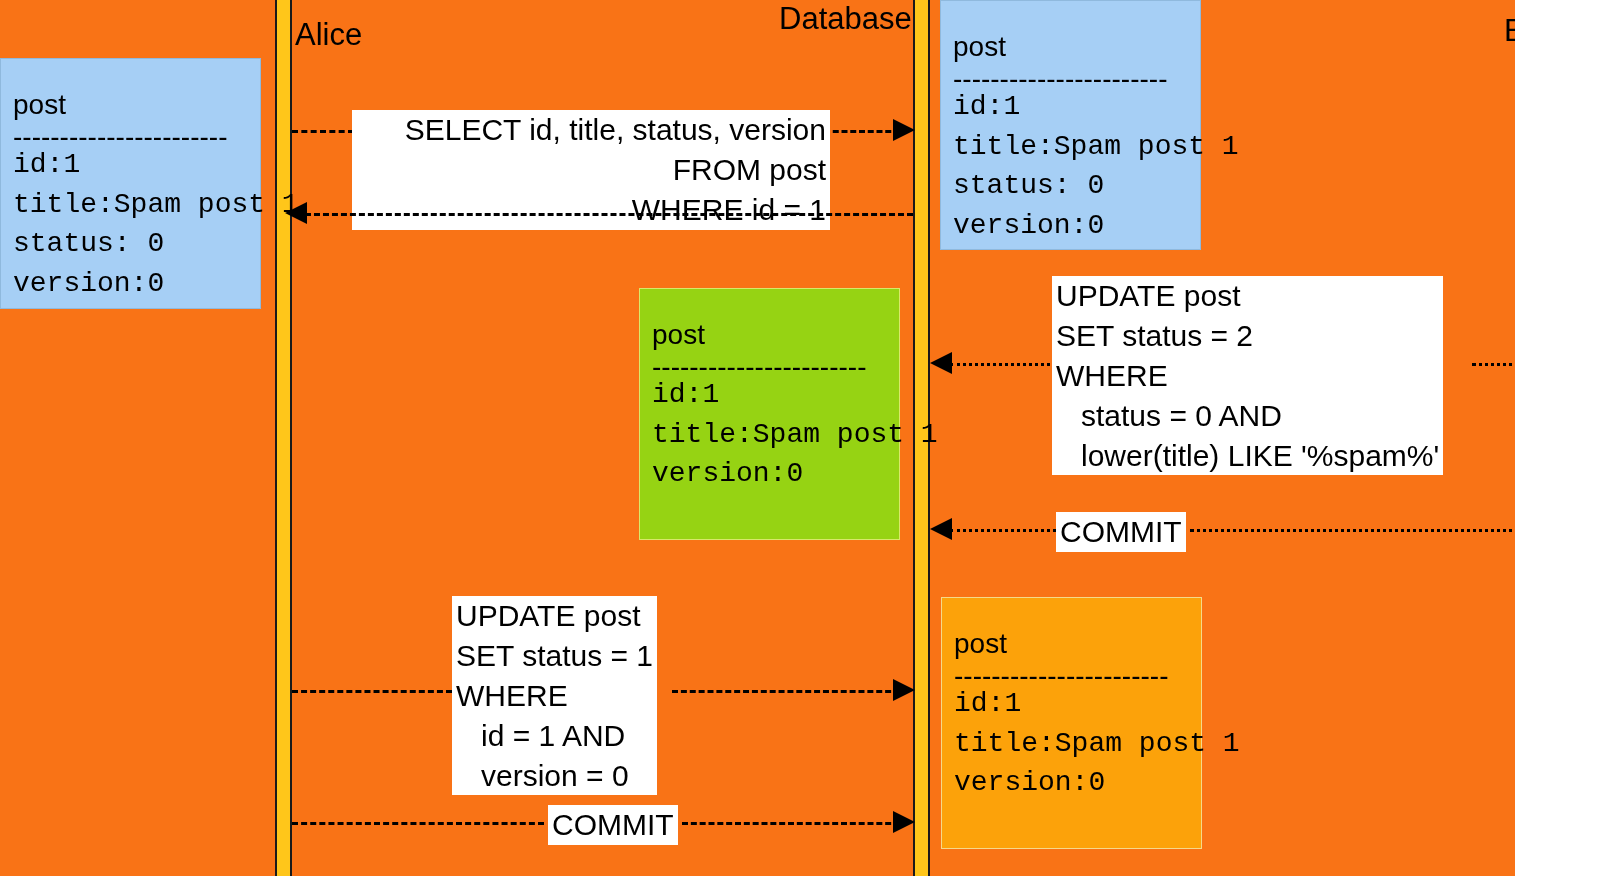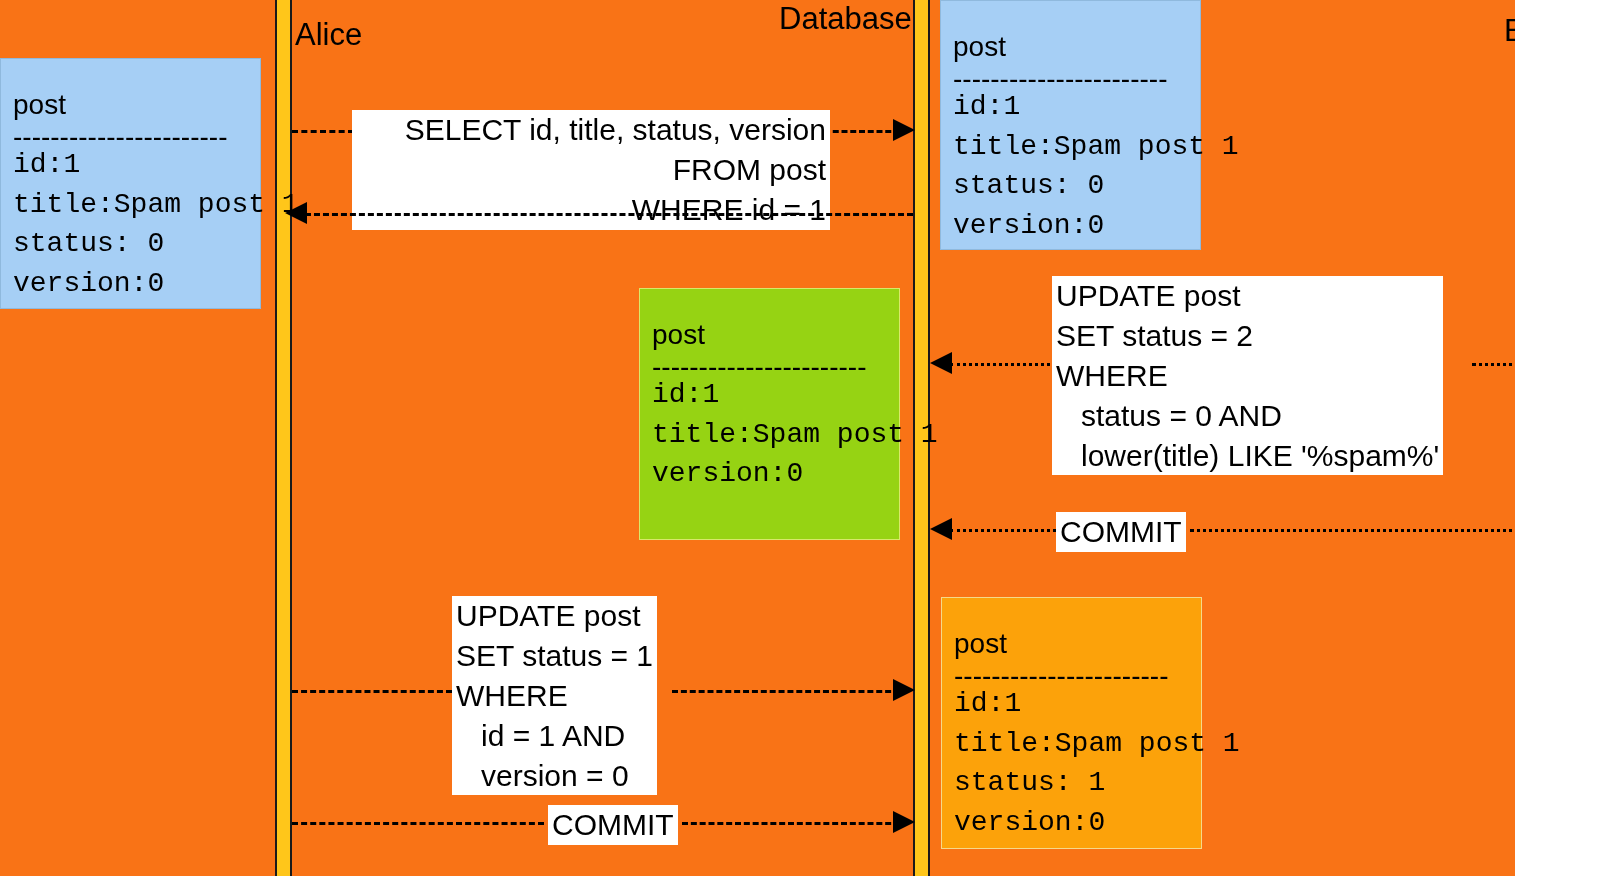--- a/index.html
+++ b/index.html
@@ -189,17 +189,16 @@
     <span class="entity-field">id:1</span>
     <span class="entity-field">title:Spam post 1</span>
     <span class="entity-field">version:0</span>
   </div>
 
   <div class="entity-box orange" style="left:941px; top:597px; width:261px; height:252px;">
     <span class="entity-title">post</span>
     <span class="entity-sep">-----------------------</span>
     <span class="entity-field">id:1</span>
     <span class="entity-field">title:Spam post 1</span>
-    <span class="entity-field">status: 1</span>
     <span class="entity-field">version:0</span>
   </div>
 
 </div>
 
 </body></html>

